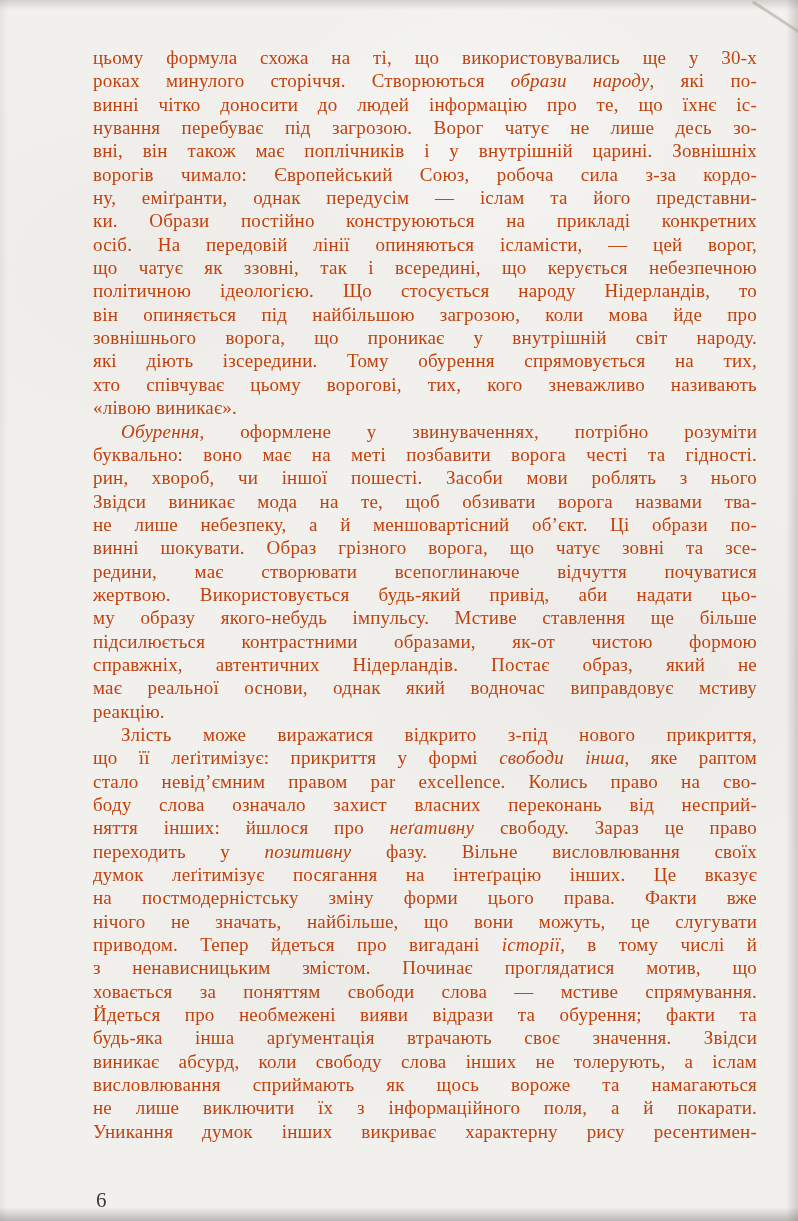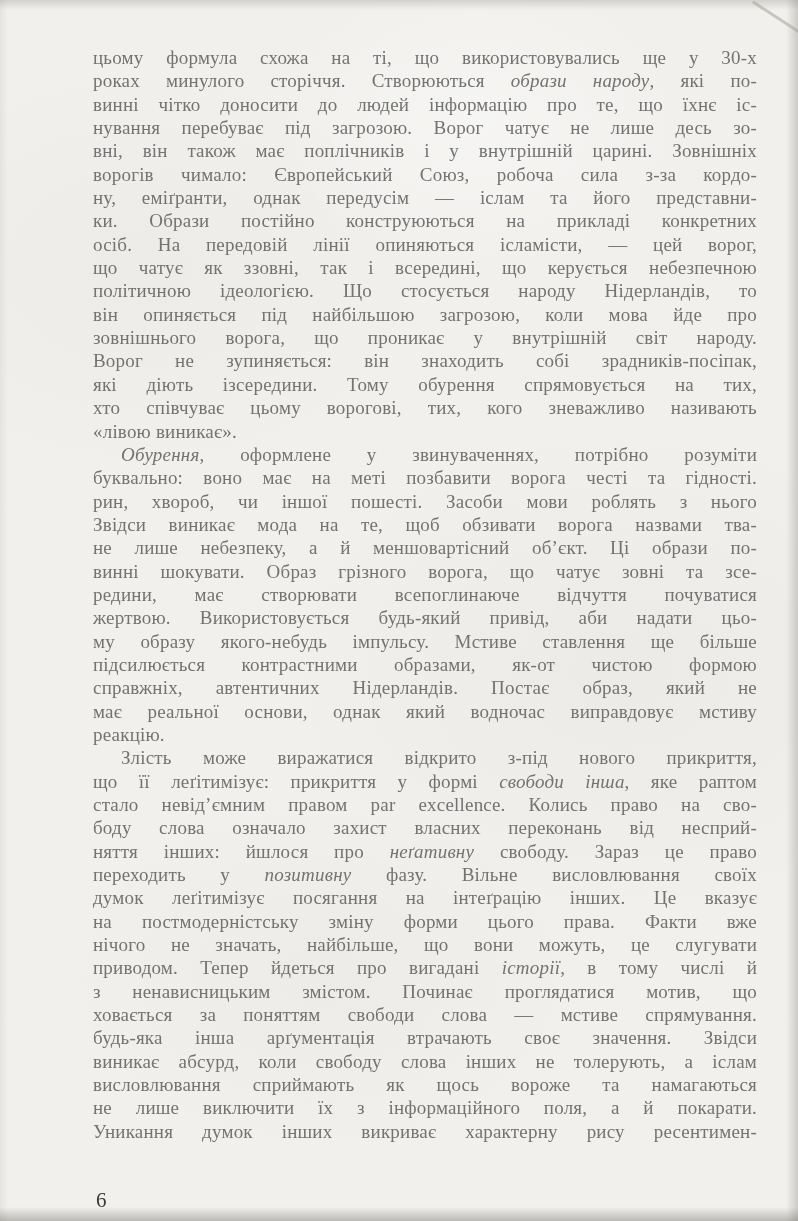--- a/index.html
+++ b/index.html
@@ -15,21 +15,21 @@
       #f1f0ed;
     font-family: "Liberation Serif", "DejaVu Serif", serif;
   }
   .page {
     position: absolute; inset: 0;
   }
   .text-block {
     position: absolute;
     left: 93px; top: 46px;
     width: 664px;
-    color: #737373;
+    color: #c2410c;
     font-size: 19px;
     letter-spacing: 0.2px;
   }
   .line {
     height: 23.35px;
     line-height: 23.35px;
     text-align: justify;
     text-align-last: justify;
   }
   .line.flush { text-align-last: left; }
@@ -85,21 +85,20 @@
       <div class="line"><span>нування перебуває під загрозою. Ворог чатує не лише десь зо-</span></div>
       <div class="line"><span>вні, він також має поплічників і у внутрішній царині. Зовнішніх</span></div>
       <div class="line"><span>ворогів чимало: Європейський Союз, робоча сила з-за кордо-</span></div>
       <div class="line"><span>ну, еміґранти, однак передусім — іслам та його представни-</span></div>
       <div class="line"><span>ки. Образи постійно конструюються на прикладі конкретних</span></div>
       <div class="line"><span>осіб. На передовій лінії опиняються ісламісти, — цей ворог,</span></div>
       <div class="line"><span>що чатує як ззовні, так і всередині, що керується небезпечною</span></div>
       <div class="line"><span>політичною ідеологією. Що стосується народу Нідерландів, то</span></div>
       <div class="line"><span>він опиняється під найбільшою загрозою, коли мова йде про</span></div>
       <div class="line"><span>зовнішнього ворога, що проникає у внутрішній світ народу.</span></div>
-      <div class="line"><span>Ворог не зупиняється: він знаходить собі зрадників-посіпак,</span></div>
       <div class="line"><span>які діють ізсередини. Тому обурення спрямовується на тих,</span></div>
       <div class="line"><span>хто співчуває цьому ворогові, тих, кого зневажливо називають</span></div>
       <div class="line flush"><span>«лівою виникає».</span></div>
       <div class="line indent"><span class="it">Обурення</span><span>, оформлене у звинуваченнях, потрібно розуміти</span></div>
       <div class="line"><span>буквально: воно має на меті позбавити ворога честі та гідності.</span></div>
       <div class="line"><span>рин, хвороб, чи іншої пошесті. Засоби мови роблять з нього</span></div>
       <div class="line"><span>Звідси виникає мода на те, щоб обзивати ворога назвами тва-</span></div>
       <div class="line"><span>не лише небезпеку, а й меншовартісний об’єкт. Ці образи по-</span></div>
       <div class="line"><span>винні шокувати. Образ грізного ворога, що чатує зовні та зсе-</span></div>
       <div class="line"><span>редини, має створювати всепоглинаюче відчуття почуватися</span></div>
@@ -114,20 +113,21 @@
       <div class="line"><span>стало невід’ємним правом par excellence. Колись право на сво-</span></div>
       <div class="line"><span>боду слова означало захист власних переконань від несприй-</span></div>
       <div class="line"><span>няття інших: йшлося про </span><span class="it">неґативну</span><span> свободу. Зараз це право</span></div>
       <div class="line"><span>переходить у </span><span class="it">позитивну</span><span> фазу. Вільне висловлювання своїх</span></div>
       <div class="line"><span>думок леґітимізує посягання на інтеґрацію інших. Це вказує</span></div>
       <div class="line"><span>на постмодерністську зміну форми цього права. Факти вже</span></div>
       <div class="line"><span>нічого не значать, найбільше, що вони можуть, це слугувати</span></div>
       <div class="line"><span>приводом. Тепер йдеться про вигадані </span><span class="it">історії</span><span>, в тому числі й</span></div>
       <div class="line"><span>з ненависницьким змістом. Починає проглядатися мотив, що</span></div>
       <div class="line"><span>ховається за поняттям свободи слова — мстиве спрямування.</span></div>
+      <div class="line"><span>Йдеться про необмежені вияви відрази та обурення; факти та</span></div>
       <div class="line"><span>будь-яка інша арґументація втрачають своє значення. Звідси</span></div>
       <div class="line"><span>виникає абсурд, коли свободу слова інших не толерують, а іслам</span></div>
       <div class="line"><span>висловлювання сприймають як щось вороже та намагаються</span></div>
       <div class="line"><span>не лише виключити їх з інформаційного поля, а й покарати.</span></div>
       <div class="line"><span>Уникання думок інших викриває характерну рису ресентимен-</span></div>
     </main>
 
   <div class="page-number">6</div>
 </div>
 

